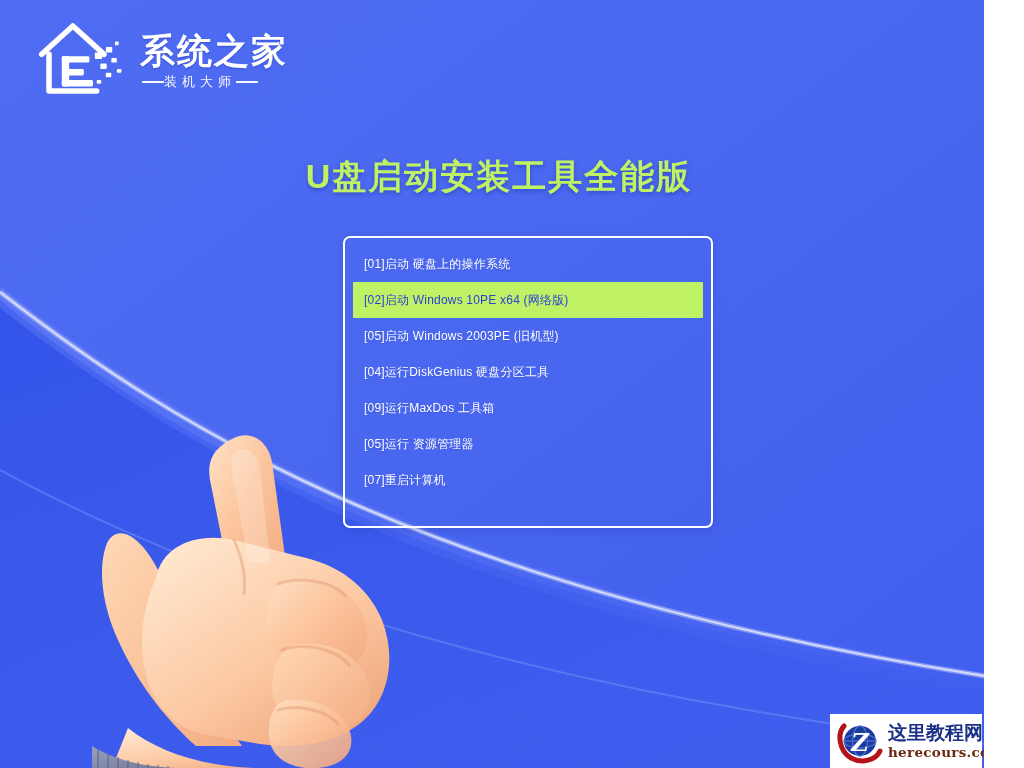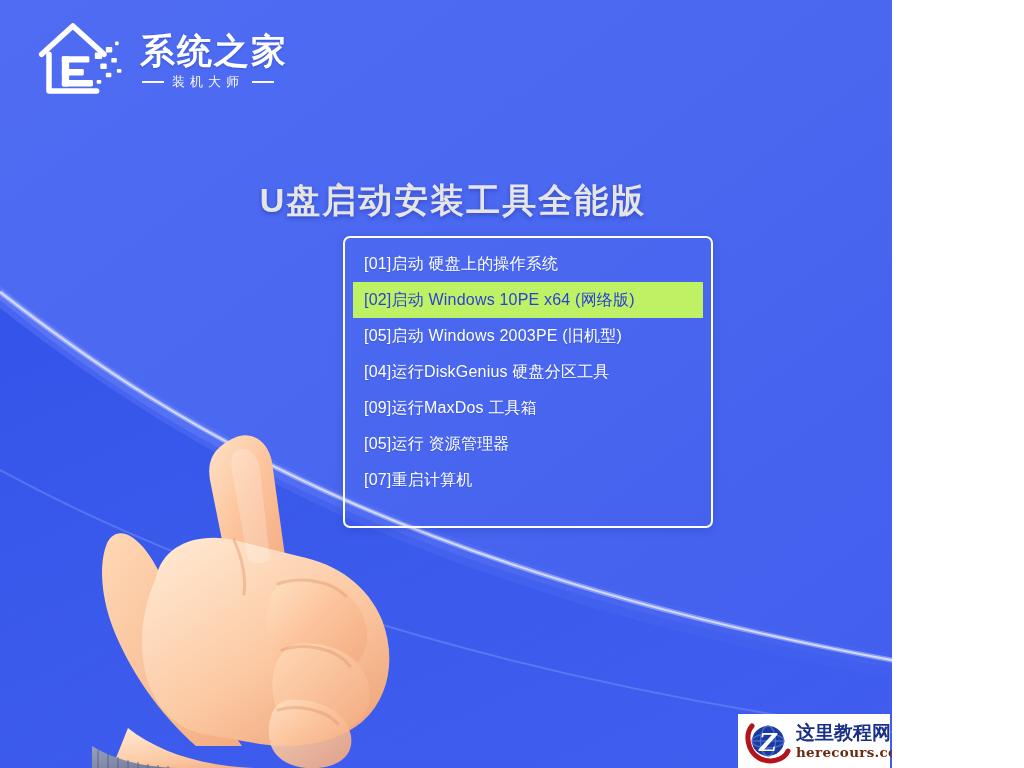--- a/index.html
+++ b/index.html
@@ -7,21 +7,21 @@
 
   html, body {
     width: 1024px;
     height: 768px;
     overflow: hidden;
     font-family: "Liberation Sans", "DejaVu Sans", sans-serif;
   }
 
   #screen {
     position: relative;
-    width: 892px;
+    width: 984px;
     height: 768px;
     background: #4a67f0;
     overflow: hidden;
     user-select: none;
   }
 
   
   .bg-layer { position: absolute; inset: 0; pointer-events: none; }
   .bg-svg { position: absolute; top: 0; left: 0; width: 1024px; height: 768px; }
 
@@ -41,21 +41,21 @@
     color: #ffffff;
     font-size: 35px;
     font-weight: 700;
     letter-spacing: 2px;
     line-height: 1.12;
     text-shadow: 0 1px 2px rgba(20,40,150,0.35);
   }
   #brand-sub {
     display: flex;
     align-items: center;
-    gap: 8px;
+    gap: 0;
     color: #ffffff;
     font-size: 13px;
     letter-spacing: 5px;
     opacity: .97;
     padding-left: 2px;
   }
   #brand-sub .rule {
     display: inline-block;
     width: 22px;
     height: 2px;
@@ -64,27 +64,26 @@
   }
   #brand-sub .sub-label { white-space: nowrap; }
 
   
   #app-title {
     position: absolute;
     left: 0;
     right: 0;
     top: 154px;
     text-align: center;
-    color: #e5e5e5;
+    color: #bef264;
     font-size: 34px;
     font-weight: 700;
     letter-spacing: 2px;
     text-shadow: 0 2px 4px rgba(18,36,140,0.40);
     z-index: 6;
-    margin-top: 24px;
   }
   #app-title .title-pad { padding-left: 14px; }
 
   
   #boot-menu {
     position: absolute;
     left: 343px;
     top: 236px;
     width: 370px;
     height: 292px;
@@ -98,21 +97,21 @@
     left: 8px;
     right: 8px;
     top: 8px;
     list-style: none;
   }
   .menu-item {
     height: 36px;
     line-height: 36px;
     padding-left: 11px;
     color: #ffffff;
-    font-size: 16px;
+    font-size: 12px;
     white-space: nowrap;
     letter-spacing: .2px;
     text-shadow: 0 1px 1px rgba(20,40,150,0.22);
   }
   .menu-item.selected {
     background: #bef264;
     color: #2b3fd8;
     text-shadow: none;
   }
 

